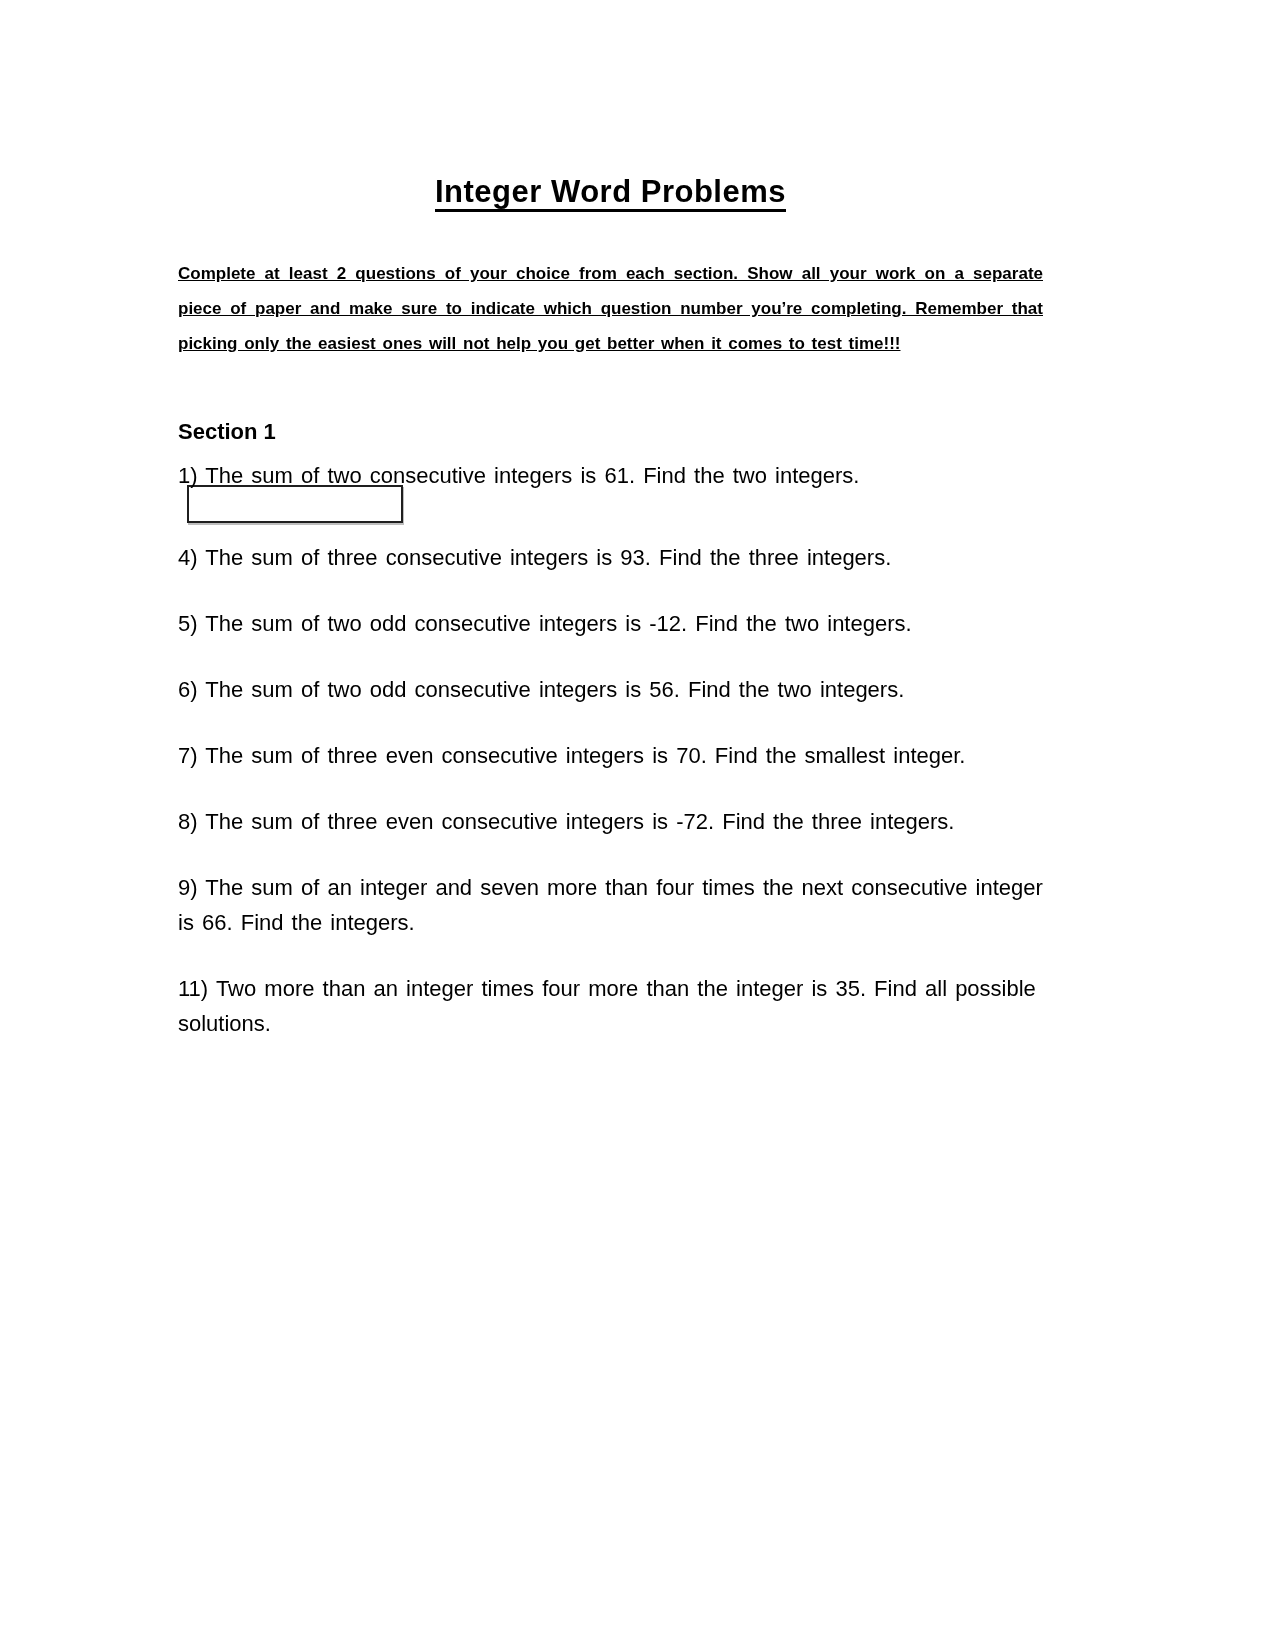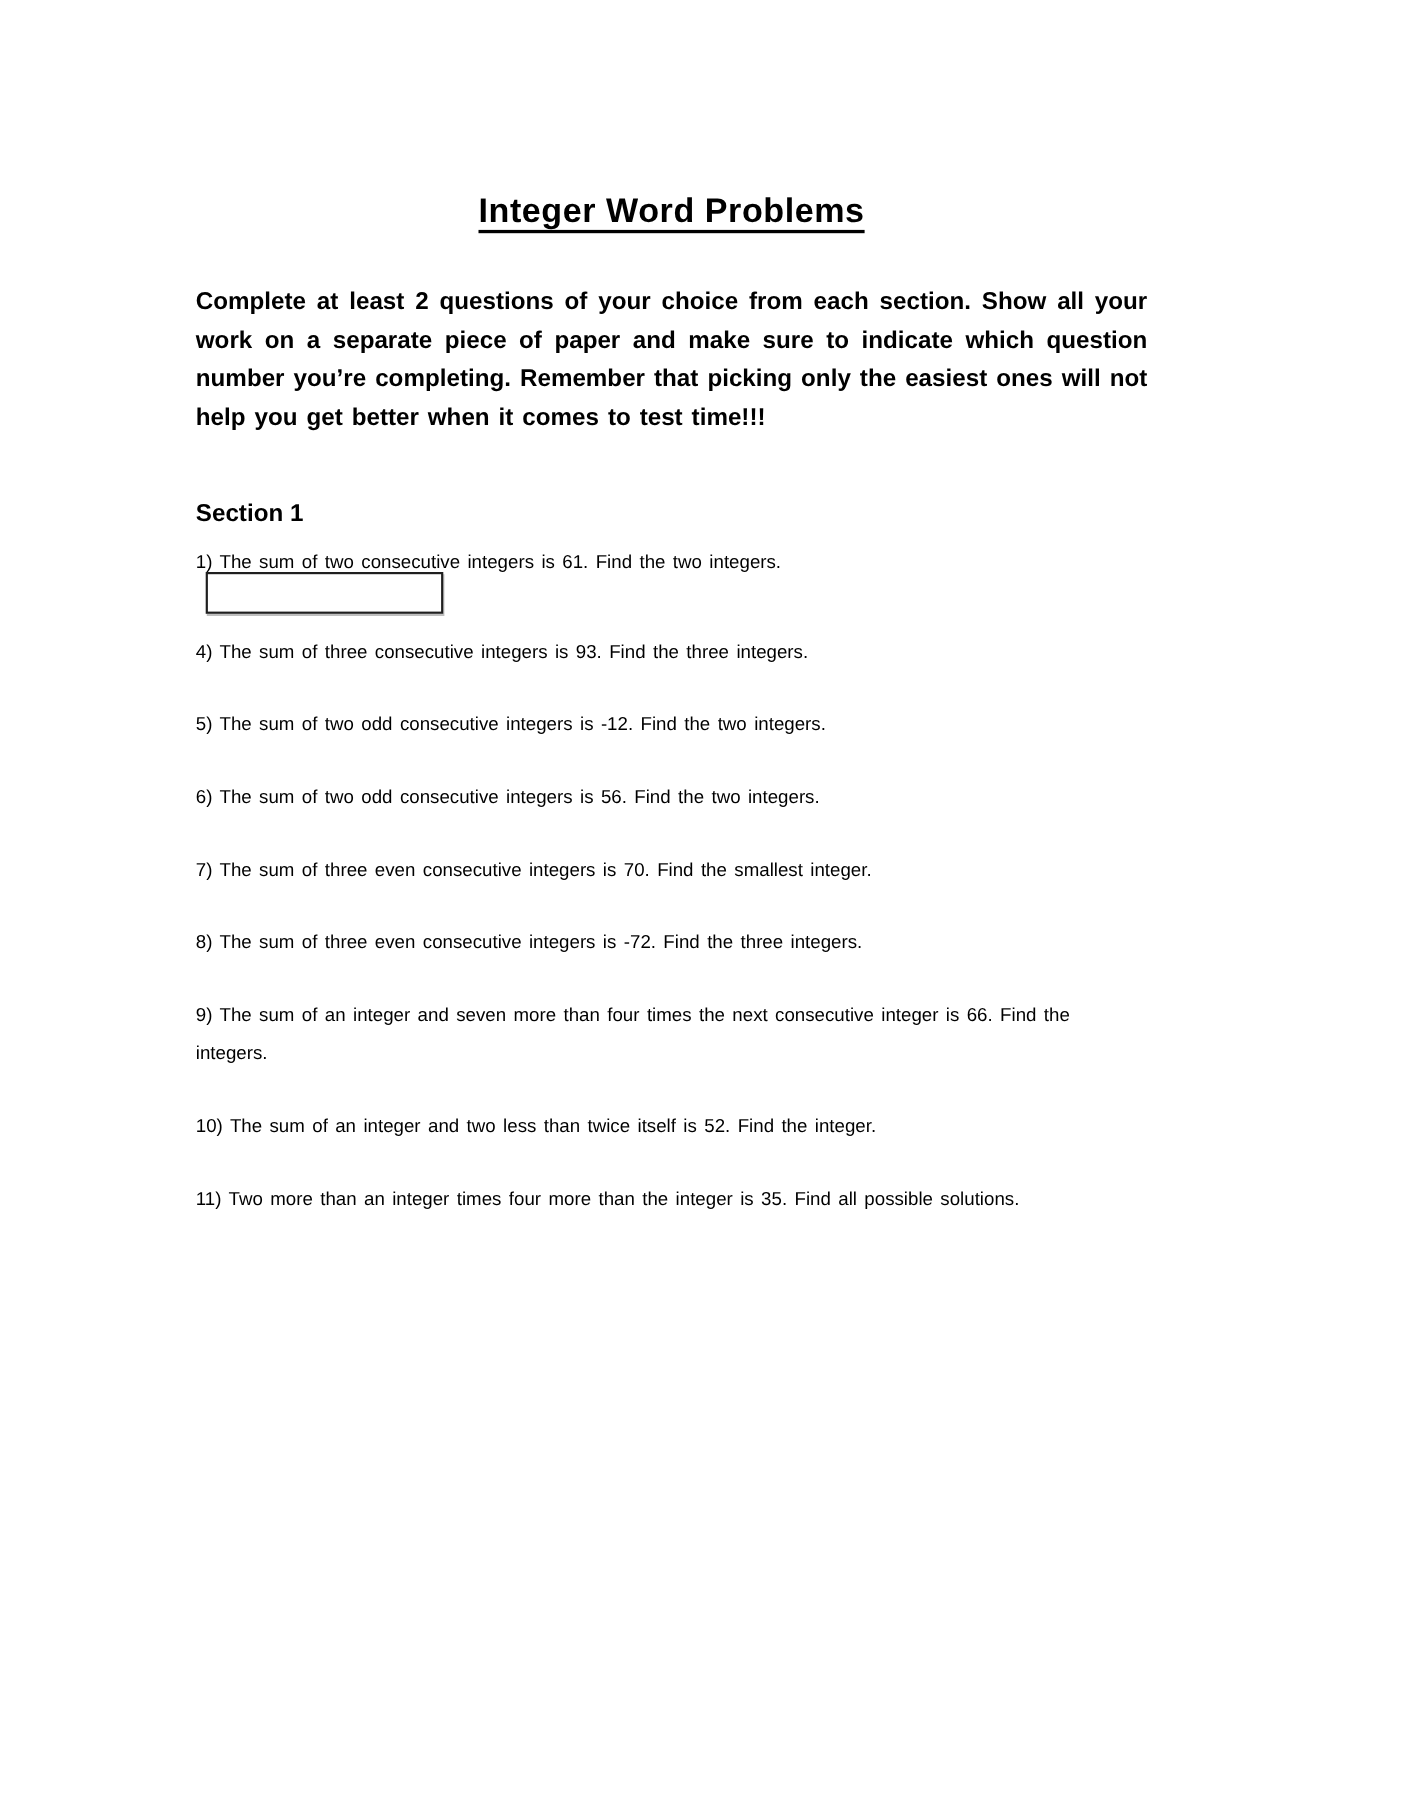--- a/index.html
+++ b/index.html
@@ -28,36 +28,37 @@
     text-align: center;
     font-size: 31px;
     font-weight: bold;
     letter-spacing: 0.5px;
     text-decoration: underline;
     text-decoration-thickness: 3px;
     text-underline-offset: 7px;
   }
   .intro {
     margin: 46px 0 0 0;
-    font-size: 22px;
+    font-size: 17px;
     font-weight: bold;
     line-height: 35px;
     text-align: justify;
     word-spacing: 2px;
+    text-decoration: underline;
   }
   .section-heading {
     margin: 58px 0 0 0;
     font-size: 22px;
     font-weight: bold;
     text-decoration-thickness: 2px;
     text-underline-offset: 5px;
   }
   .question {
     margin: 31px 0 0 0;
-    font-size: 17px;
+    font-size: 22px;
     line-height: 35px;
     word-spacing: 2px;
   }
   .question.first {
     margin-top: 13px;
   }
   .answer-box {
     width: 212px;
     height: 34px;
     background: #ffffff;
@@ -89,18 +90,17 @@
     <div class="question">5) The sum of two odd consecutive integers is -12. Find the two integers.</div>
 
     <div class="question">6) The sum of two odd consecutive integers is 56. Find the two integers.</div>
 
     <div class="question">7) The sum of three even consecutive integers is 70. Find the smallest integer.</div>
 
     <div class="question">8) The sum of three even consecutive integers is -72. Find the three integers.</div>
 
     <div class="question">9) The sum of an integer and seven more than four times the next consecutive integer is 66. Find the integers.</div>
 
-    <div class="question">10) The sum of an integer and two less than twice itself is 52. Find the integer.</div>
 
     <div class="question">11) Two more than an integer times four more than the integer is 35. Find all possible solutions.</div>
 
   </div>
 </div>
 
 </body></html>

